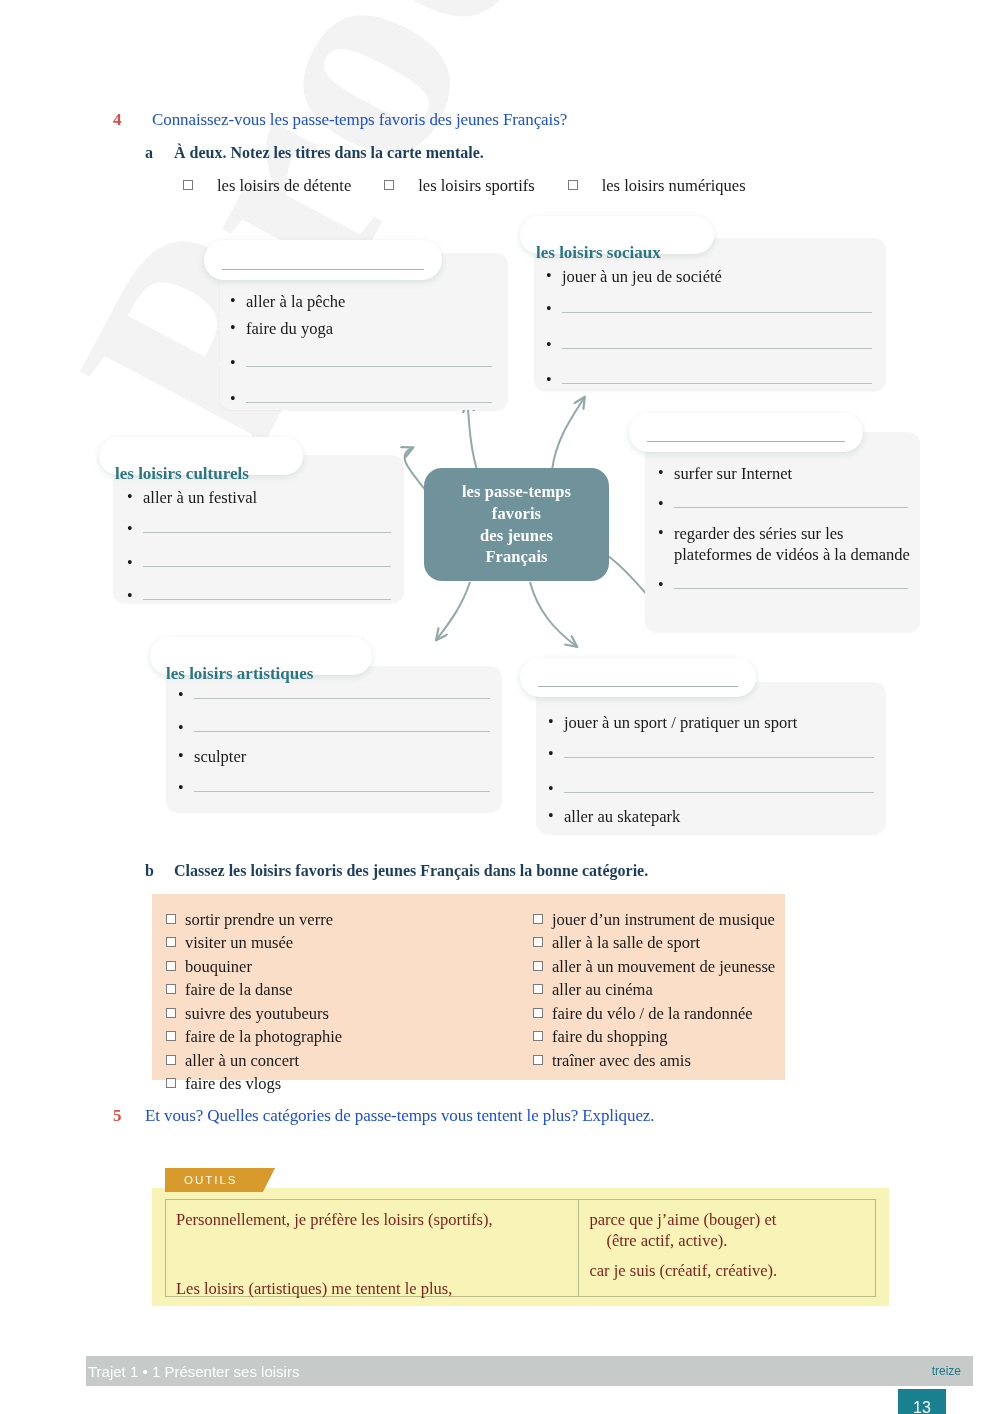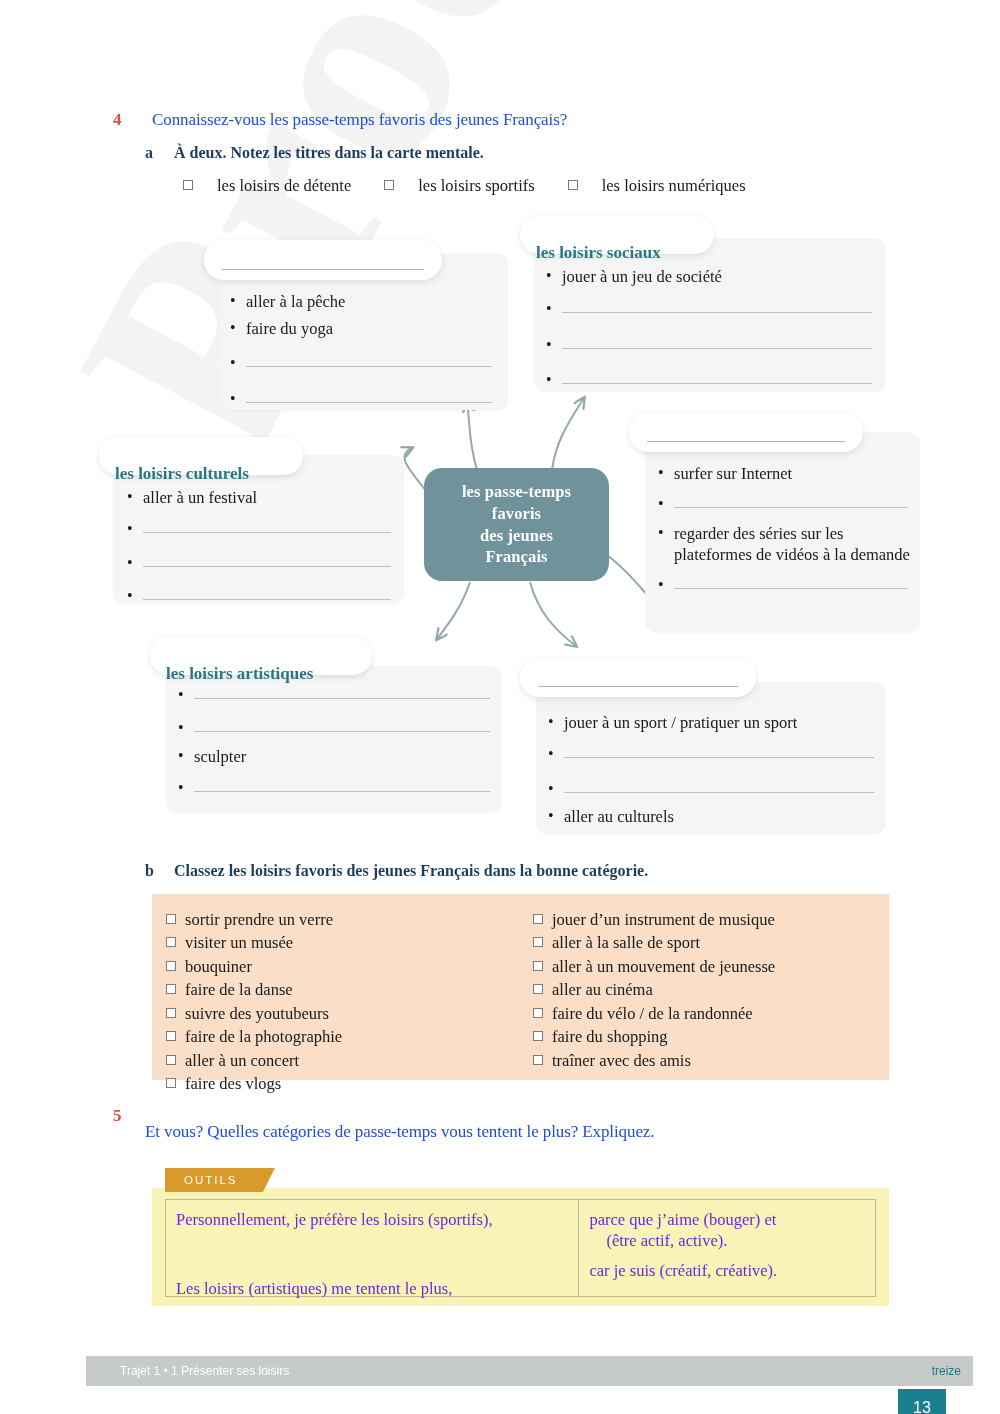--- a/index.html
+++ b/index.html
@@ -182,21 +182,21 @@
     font-weight: 700;
     font-size: 16.5px;
     line-height: 1.32;
     letter-spacing: 0.1px;
   }
 
   
   #peach-box {
     position: absolute;
     left: 152px; top: 894px;
-    width: 737px; height: 186px;
+    width: 633px; height: 186px;
     background: #fadec8;
     z-index: 2;
   }
   .peach-col { position: absolute; top: 14px; }
   .peach-item {
     display: flex;
     align-items: baseline;
     gap: 9px;
     font-size: 16.5px;
     color: #1a1a1a;
@@ -233,43 +233,43 @@
     position: absolute;
     left: 165px; top: 1199px;
     width: 711px; height: 98px;
     border: 1px solid #b9b98e;
     z-index: 3;
     display: flex;
   }
   .ot-col {
     padding: 9px 10px 0 10px;
     font-size: 16.5px;
-    color: #6d28d9;
+    color: #7f1d1d;
     line-height: 1.30;
   }
   .ot-col-left { width: 414px; border-right: 1px solid #b9b98e; }
   .ot-col-right { width: 296px; }
   .ot-row2 { margin-top: 48px; }
   .ot-indent { padding-left: 17px; }
 
   
   #footer-bar {
     position: absolute;
     left: 86px; top: 1356px;
     width: 887px; height: 30px;
     background: #c6cbc9;
     z-index: 3;
     display: flex;
     align-items: center;
   }
   #footer-left {
     color: #ffffff;
     font-family: "Liberation Sans", sans-serif;
-    font-size: 12px;
-    padding-left: 34px;
+    font-size: 15px;
+    padding-left: 2px;
   }
   #footer-right {
     margin-left: auto;
     color: #1c7a86;
     font-family: "Liberation Sans", sans-serif;
     font-size: 12px;
     padding-right: 12px;
   }
   #page-num {
     position: absolute;
@@ -466,21 +466,21 @@
         <div class="mm-item" style="margin-top:11px;">
           <span class="mm-bullet">•</span>
           <span class="mm-blank"></span>
         </div>
         <div class="mm-item" style="margin-top:14px;">
           <span class="mm-bullet">•</span>
           <span class="mm-blank"></span>
         </div>
         <div class="mm-item" style="margin-top:7px;">
           <span class="mm-bullet">•</span>
-          <span class="mm-text">aller au culturels</span>
+          <span class="mm-text">aller au skatepark</span>
         </div>
       </div>
 
       <div id="center-node">
         <div>
           <div>les passe-temps</div>
           <div>favoris</div>
           <div>des jeunes</div>
           <div>Français</div>
         </div>
@@ -553,21 +553,21 @@
           <span>faire du shopping</span>
         </div>
         <div class="peach-item">
           <span class="cb"></span>
           <span>traîner avec des amis</span>
         </div>
       </div>
     </div>
 
     <div class="ex-num" style="left:113px; top:1106px;">5</div>
-    <div class="ex-title" style="left:145px; top:1106px;margin-top:16px;">Et vous? Quelles catégories de passe-temps vous tentent le plus? Expliquez.</div>
+    <div class="ex-title" style="left:145px; top:1106px;">Et vous? Quelles catégories de passe-temps vous tentent le plus? Expliquez.</div>
 
     <div id="outils-tab">
       <span id="outils-label">OUTILS</span>
     </div>
     <div id="outils-box"></div>
 
     <div id="outils-table">
       <div class="ot-col ot-col-left">
         <div>Personnellement, je préfère les loisirs (sportifs),</div>
         <div class="ot-row2">Les loisirs (artistiques) me tentent le plus,</div>

